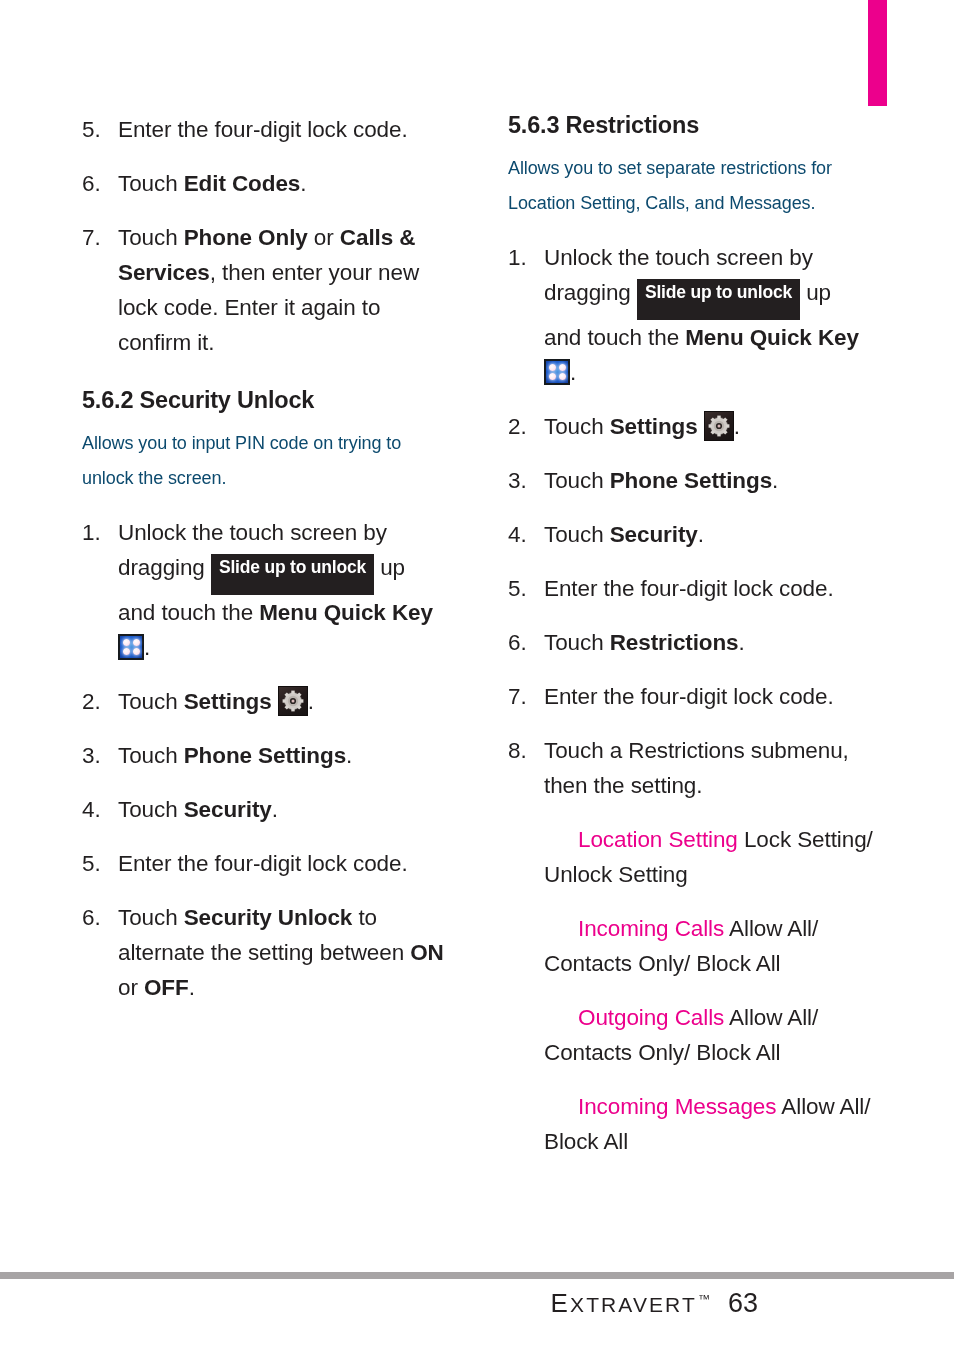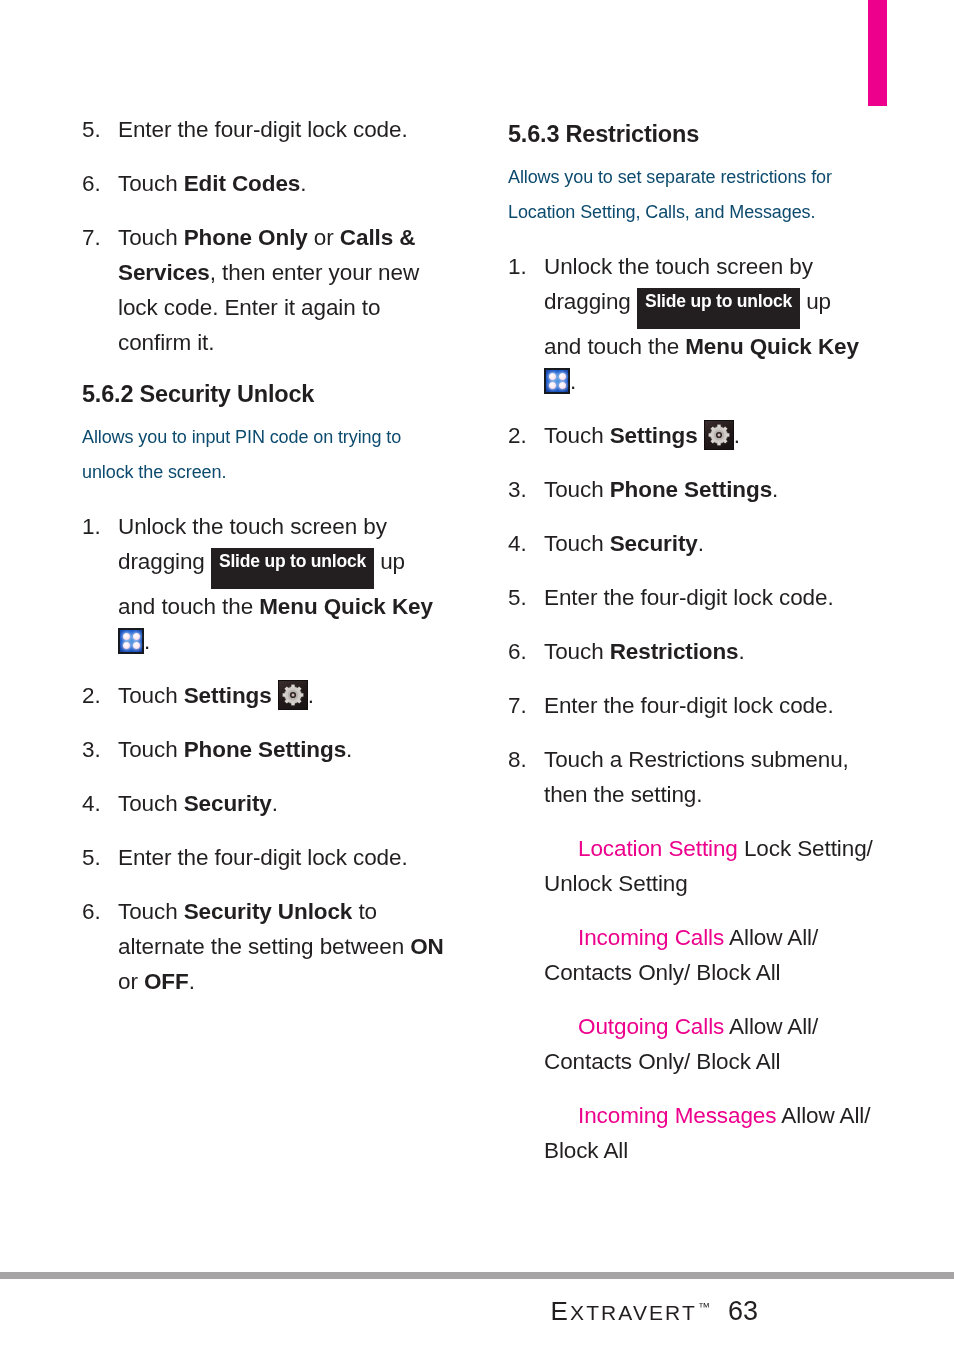--- a/index.html
+++ b/index.html
@@ -37,21 +37,21 @@
   .col-left  { left: 82px; }
   .col-right { left: 508px; }
 
   h2.section-heading {
     font-size: 23.5px;
     font-weight: bold;
     letter-spacing: -0.2px;
     margin: 0 0 12px 0;
     color: #211e1f;
   }
-  .col-left h2.section-heading { margin-top: 21px; }
+  .col-left h2.section-heading { margin-top: 27px; }
 
   p.para {
     font-size: 18px;
     line-height: 35px;
     margin: 0 0 19px 0;
     color: #0c4a6e;
     letter-spacing: -0.1px;
   }
 
   
@@ -144,21 +144,20 @@
     width: 954px; height: 7px;
     background: #a7a4a5;
   }
   .footer {
     position: absolute;
     left: 0; top: 1288px;
     width: 840px;
     padding-right: 82px;
     text-align: right;
     white-space: nowrap;
-    margin-top: 8px;
   }
   .brand {
     font-size: 26px;
     letter-spacing: 2.1px;
     color: #231f20;
     font-family: "Liberation Sans", sans-serif;
   }
   .brand .cap { font-size: 26px; }
   .brand .rest { font-size: 21px; }
   .tm {
@@ -253,21 +252,21 @@
 
       <li>
         <span class="num">6.</span><span>Touch </span><b>Security Unlock</b><span> to alternate the setting between </span><b>ON</b><span> or </span><b>OFF</b><span>.</span>
       </li>
 
     </ol>
   </div>
 
   <div class="col col-right">
 
-    <h2 class="section-heading" style="margin-top:9px">5.6.3 Restrictions</h2>
+    <h2 class="section-heading" style="margin-top:0">5.6.3 Restrictions</h2>
     <p class="para">Allows you to set separate restrictions for Location Setting, Calls, and Messages.</p>
 
     <ol class="steps">
 
       <li>
         <span class="num">1.</span><span>Unlock the touch screen by dragging</span>
         <span class="badge-unlock">Slide up to unlock</span>
         <span>up and touch the</span>
         <b>Menu Quick Key</b>
         <span class="icon-menu-quick-key">

